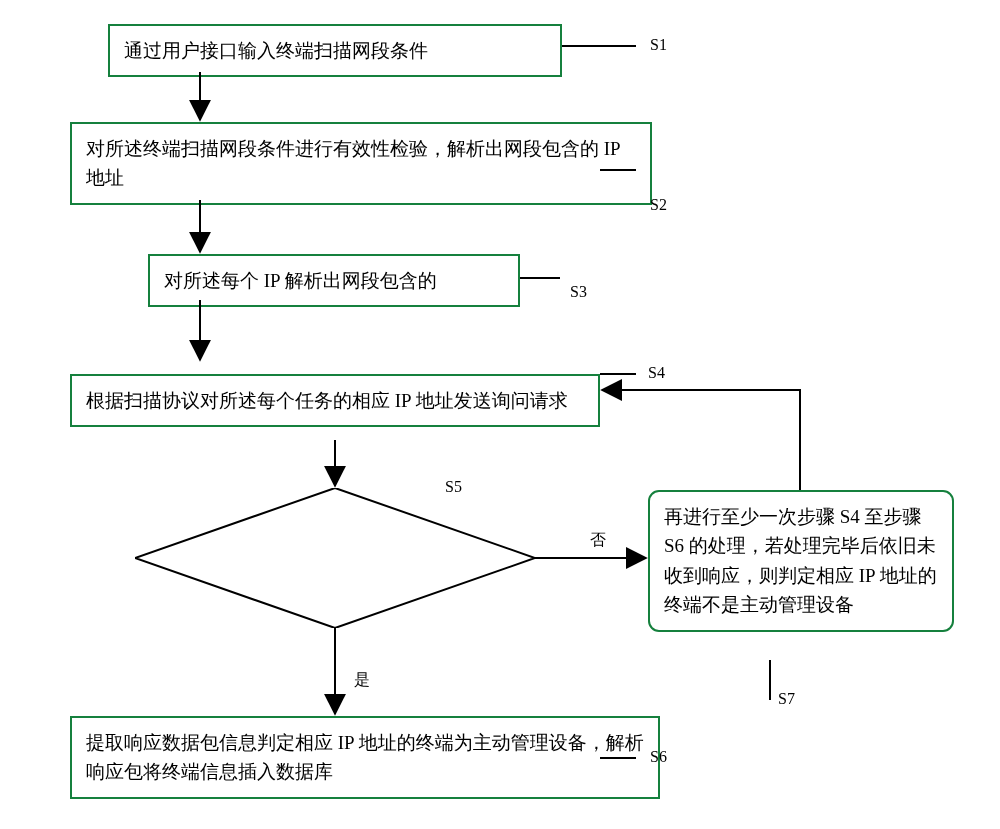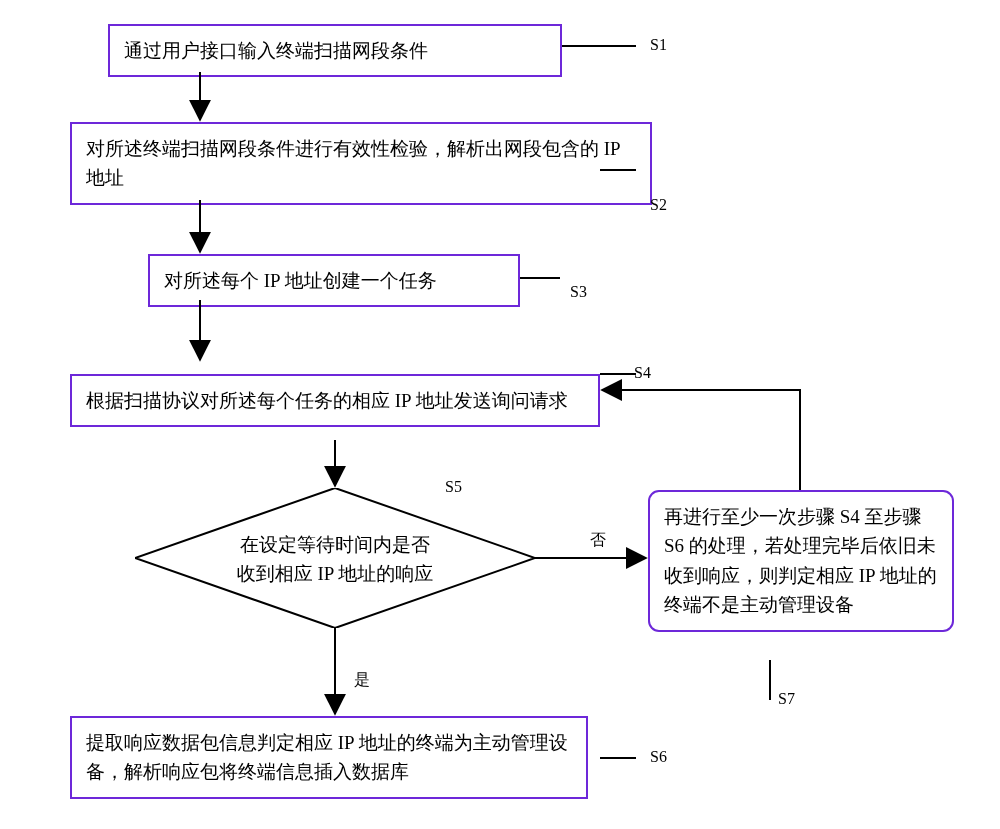--- a/index.html
+++ b/index.html
@@ -1,65 +1,61 @@
 <!DOCTYPE html>
 <html><head>
   <meta charset="utf-8">
   <style>
     * { margin:0; padding:0; box-sizing:border-box; }
     body { width:1000px; height:829px; background:#fff; font-family:"SimSun","NSimSun","Songti SC",serif; font-size:19px; color:#000; position:relative; }
-    .box { position:absolute; border:2px solid #6d28d9; background:#fff; padding:10px 14px; line-height:1.55; }
+    .box { position:absolute; border:2px solid #15803d; background:#fff; padding:10px 14px; line-height:1.55; }
     .label { position:absolute; font-size:16px; }
     .diamond { position:absolute; }
     .diamond svg { position:absolute; left:0; top:0; }
     .d-text { position:absolute; width:100%; text-align:center; line-height:1.55; }
     svg.wires { position:absolute; left:0; top:0; }
   </style>
 </head>
 <body>
 
 <div class="box" style="left:108px; top:24px; width:454px;">
   <span>通过用户接口输入终端扫描网段条件</span>
 </div>
 <div class="label" style="left:650px; top:36px;">S1</div>
 
 <div class="box" style="left:70px; top:122px; width:582px;">
   <span>对所述终端扫描网段条件进行有效性检验，解析出网段包含的 IP 地址</span>
 </div>
 <div class="label" style="left:650px; top:160px;margin-top:36px;">S2</div>
 
 <div class="box" style="left:148px; top:254px; width:372px;">
-  <span>对所述每个 IP 地址创建一个任务</span>
+  <span>对所述每个 IP 解析出网段包含的</span>
 </div>
 <div class="label" style="left:570px; top:283px;">S3</div>
 
 <div class="box" style="left:70px; top:374px; width:530px;">
   <span>根据扫描协议对所述每个任务的相应 IP 地址发送询问请求</span>
 </div>
-<div class="label" style="left:634px; top:364px;">S4</div>
+<div class="label" style="left:648px; top:364px;">S4</div>
 
 <div class="diamond" style="left:135px; top:488px; width:400px; height:140px;">
   <svg width="400" height="140" viewBox="0 0 400 140">
     <polygon points="200,0 400,70 200,140 0,70" fill="#fff" stroke="#000" stroke-width="2"></polygon>
   </svg>
-  <div class="d-text" style="top:42px;">
-    <div>在设定等待时间内是否</div>
-    <div>收到相应 IP 地址的响应</div>
-  </div>
 </div>
 <div class="label" style="left:445px; top:478px;">S5</div>
 <div class="label" style="left:590px; top:530px;">否</div>
 <div class="label" style="left:354px; top:670px;">是</div>
 
 <div class="box" style="left:648px; top:490px; width:306px;border-radius:11px;">
   <span>再进行至少一次步骤 S4 至步骤 S6 的处理，若处理完毕后依旧未收到响应，则判定相应 IP 地址的终端不是主动管理设备</span>
 </div>
 <div class="label" style="left:778px; top:690px;">S7</div>
 
-<div class="box" style="left:70px; top:716px; width:518px;">
+<div class="box" style="left:70px; top:716px; width:590px;">
   <span>提取响应数据包信息判定相应 IP 地址的终端为主动管理设备，解析响应包将终端信息插入数据库</span>
 </div>
 <div class="label" style="left:650px; top:748px;">S6</div>
 
 <svg class="wires" width="1000" height="829">
   <defs>
     <marker id="ah" viewBox="0 0 12 12" refX="11" refY="6" markerWidth="11" markerHeight="11" orient="auto">
       <path d="M0,0 L12,6 L0,12 Z" fill="#000"></path>
     </marker>
   </defs>

